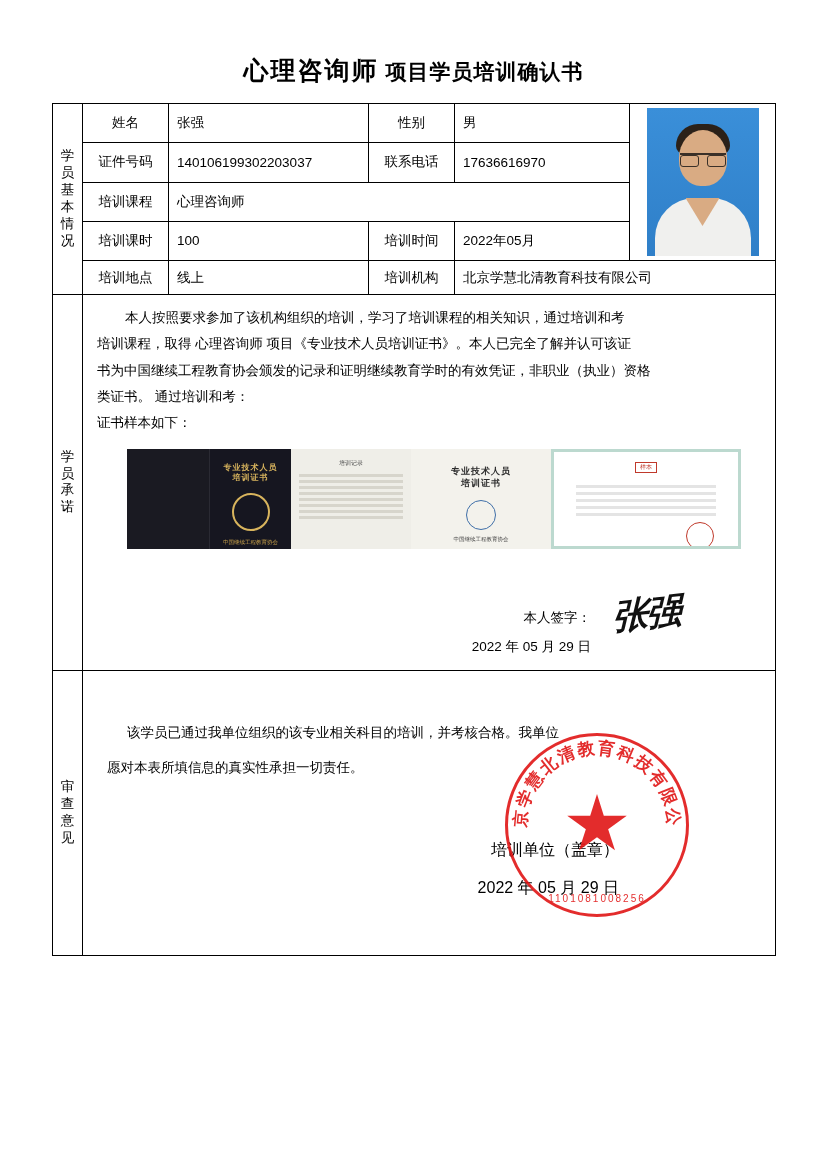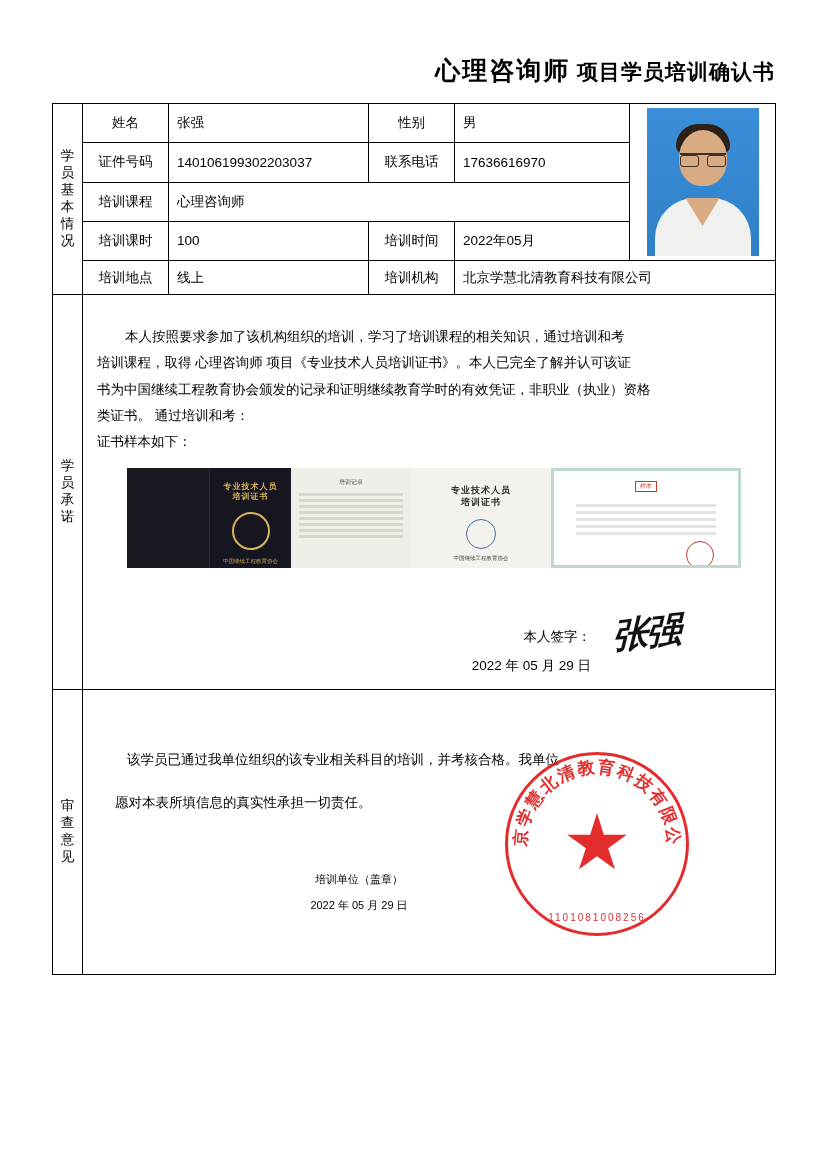--- a/index.html
+++ b/index.html
@@ -15,21 +15,21 @@
     position: relative;
   }
   .page {
     width: 827px;
     height: 1169px;
     box-sizing: border-box;
     padding: 40px 52px 0 52px;
     position: relative;
   }
   .doc-title {
-    text-align: right;
+    text-align: center;
     font-size: 21px;
     font-weight: bold;
     letter-spacing: 1px;
     margin: 14px 0 16px 0;
     white-space: nowrap;
   }
   .doc-title .big {
     font-size: 25px;
     letter-spacing: 2px;
   }
@@ -144,21 +144,20 @@
   
   .promise-cell {
     padding: 10px 14px 8px 14px !important;
     vertical-align: top;
     height: auto !important;
   }
   .promise-text {
     font-size: 13.5px;
     line-height: 1.95;
     text-indent: 0;
-    margin-top: 19px;
   }
   .promise-text p {
     margin: 0;
   }
   .indent {
     text-indent: 28px;
   }
   .certs {
     margin: 12px 0 6px 30px;
     display: flex;
@@ -303,23 +302,23 @@
     vertical-align: top;
     height: 285px !important;
     position: relative;
   }
   .review-text {
     font-size: 13.5px;
     line-height: 2.0;
   }
   .review-sign {
     margin-top: 50px;
-    text-align: center;
+    text-align: right;
     padding-right: 140px;
-    font-size: 11px;
+    font-size: 16px;
     line-height: 2.4;
     position: relative;
     z-index: 1;
   }
   .stamp {
     position: absolute;
     right: 86px;
     top: 62px;
     width: 178px;
     height: 178px;
@@ -477,21 +476,21 @@
         </td>
       </tr>
 
       <tr>
         <td class="vlabel">
           <span>审查意见</span>
         </td>
         <td class="review-cell" colspan="5">
           <div class="review-text">
             <p class="indent" style="margin:0">该学员已通过我单位组织的该专业相关科目的培训，并考核合格。我单位</p>
-            <p style="margin:16px">愿对本表所填信息的真实性承担一切责任。</p>
+            <p style="margin:8px">愿对本表所填信息的真实性承担一切责任。</p>
           </div>
           <div class="review-sign">
             <div>培训单位（盖章）</div>
             <div>2022 年 05 月 29 日</div>
           </div>
           <div class="stamp">
             <svg class="arc" viewBox="0 0 178 178">
               <defs>
                 <path id="arcpath" d="M 18,89 A 71,71 0 1 1 160,89"></path>
               </defs>

